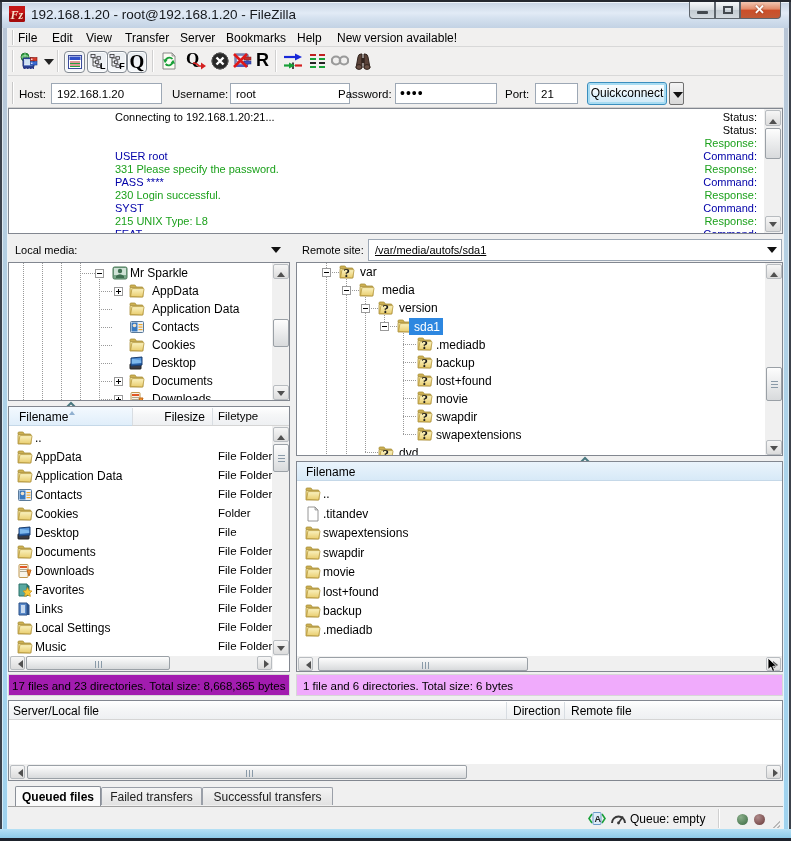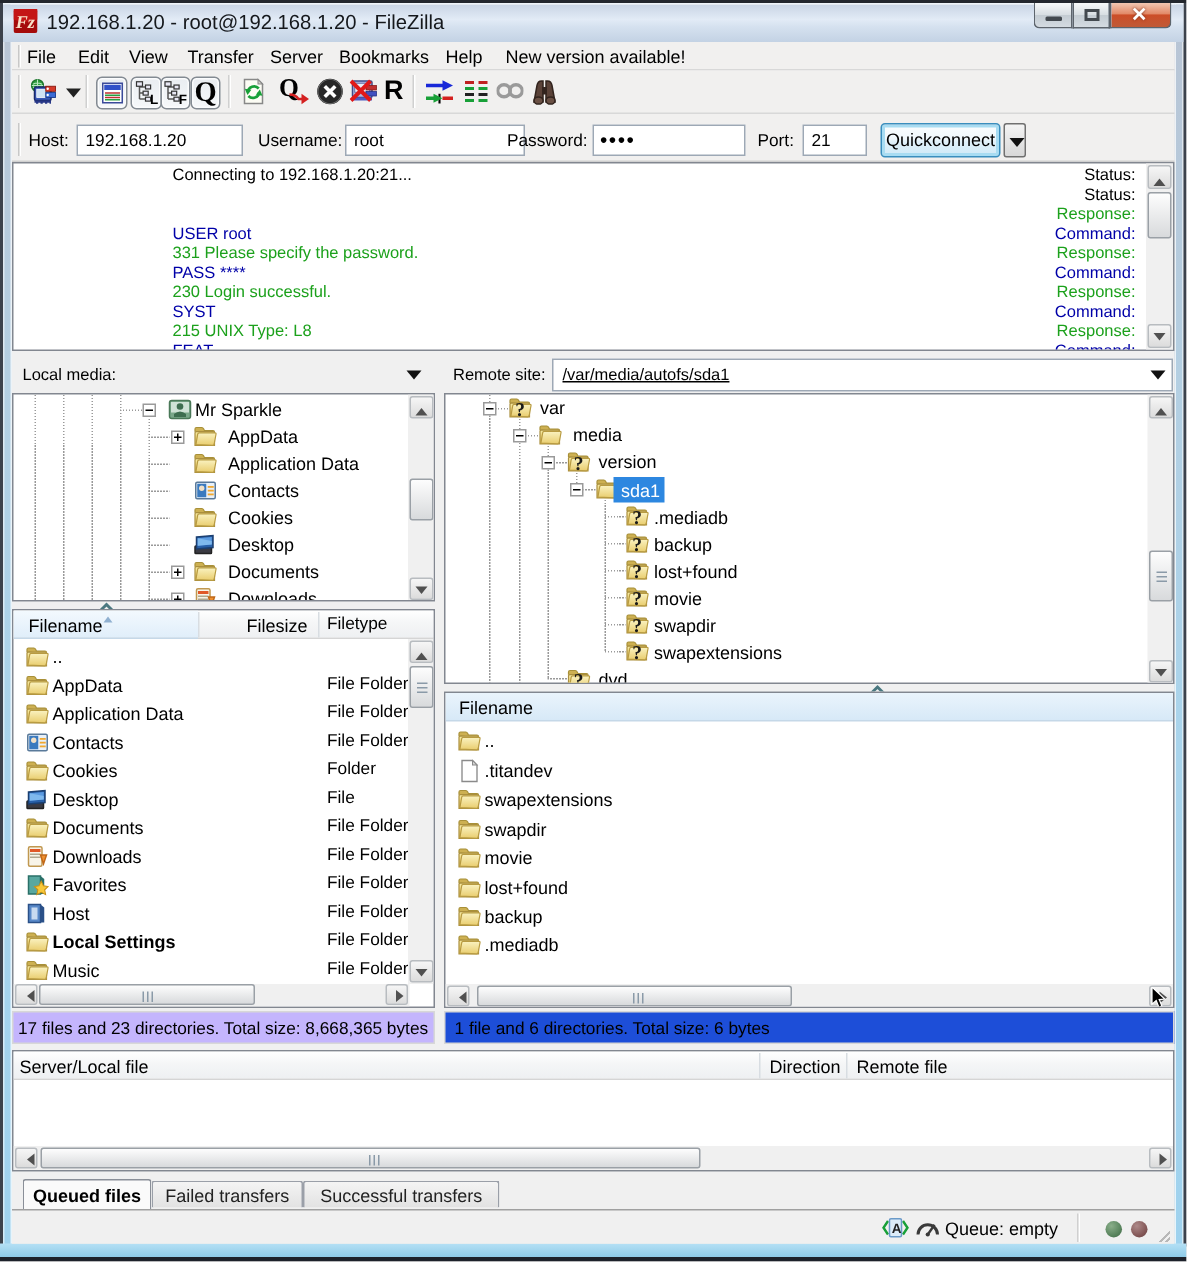--- a/index.html
+++ b/index.html
@@ -483,26 +483,26 @@
   <div class="abs t12" style="left:26px;top:157px;">Downloads</div>
   <div class="abs" style="font-size:11.5px;color:#000;left:209px;top:157px;">File Folder</div>
   <svg class="abs" style="left:8px;top:175px" width="16" height="16">
       <use href="#favic"></use>
     </svg>
   <div class="abs t12" style="left:26px;top:176px;">Favorites</div>
   <div class="abs" style="font-size:11.5px;color:#000;left:209px;top:176px;">File Folder</div>
   <svg class="abs" style="left:8px;top:194px" width="16" height="16">
       <use href="#linkic"></use>
     </svg>
-  <div class="abs t12" style="left:26px;top:195px;">Host</div>
+  <div class="abs t12" style="left:26px;top:195px;">Links</div>
   <div class="abs" style="font-size:11.5px;color:#000;left:209px;top:195px;">File Folder</div>
   <svg class="abs" style="left:8px;top:213px" width="16" height="16">
       <use href="#fold"></use>
     </svg>
-  <div class="abs t12" style="left:26px;top:214px;font-weight:bold;">Local Settings</div>
+  <div class="abs t12" style="left:26px;top:214px;">Local Settings</div>
   <div class="abs" style="font-size:11.5px;color:#000;left:209px;top:214px;">File Folder</div>
   <svg class="abs" style="left:8px;top:232px" width="16" height="16">
       <use href="#fold"></use>
     </svg>
   <div class="abs t12" style="left:26px;top:233px;">Music</div>
   <div class="abs" style="font-size:11.5px;color:#000;left:209px;top:233px;">File Folder</div>
 
   <div class="abs scroll" style="left:263px;top:19px;width:17px;height:230px;">
     <div class="abs sbtn" style="left:1px;top:1px;width:16px;height:15px;">
         <div class="abs" style="left:3px;top:3px;width:0;height:0;border:4px solid transparent;border-bottom:5px solid #505050;"></div>
@@ -520,21 +520,21 @@
         <div class="abs" style="left:3px;top:3px;width:0;height:0;border:4px solid transparent;border-right:5px solid #505050;"></div>
       </div>
     <div class="abs thumb" style="left:17px;top:0px;width:144px;height:14px;">
       <div class="abs" style="left:68px;top:4px;width:1px;height:7px;background:#8a9aa8;box-shadow:3px 0 0 #8a9aa8,6px 0 0 #8a9aa8;"></div>
     </div>
     <div class="abs sbtn" style="left:248px;top:0px;width:15px;height:14px;">
         <div class="abs" style="left:6px;top:3px;width:0;height:0;border:4px solid transparent;border-left:5px solid #505050;"></div>
       </div>
   </div>
 </div>
-<div class="abs" style="left:8px;top:674px;width:282px;height:22px;background:#c4b5fd;border:1px solid #d7d7d7;font-size:11.5px;color:#000;padding:5px 0 0 3px;white-space:nowrap;">17 files and 23 directories. Total size: 8,668,365 bytes</div>
+<div class="abs" style="left:8px;top:674px;width:282px;height:22px;background:#a21caf;border:1px solid #d7d7d7;font-size:11.5px;color:#000;padding:5px 0 0 3px;white-space:nowrap;">17 files and 23 directories. Total size: 8,668,365 bytes</div>
 
 <svg class="abs" style="left:578px;top:456px" width="14" height="8" viewBox="0 0 14 8">
     <path d="M2,7 L7,2 L12,7" fill="none" stroke="#4a7880" stroke-width="2"></path>
   </svg>
 <div class="abs" style="left:296px;top:461px;width:487px;height:211px;background:#fff;border:1px solid #828790;overflow:hidden;" id="rightlist">
 
   <div class="abs" style="left:0;top:0;width:485px;height:19px;background:linear-gradient(#eaf4fc,#d7e9f7);border-bottom:1px solid #c5d8e8;"></div>
   <div class="abs t12" style="left:9px;top:3px;">Filename</div>
 
   <svg class="abs" style="left:8px;top:24px" width="16" height="16">
@@ -579,21 +579,21 @@
     </div>
     <div class="abs sbtn" style="left:469px;top:1px;width:15px;height:14px;">
         <div class="abs" style="left:6px;top:3px;width:0;height:0;border:4px solid transparent;border-left:5px solid #505050;"></div>
       </div>
   </div>
 
   <svg class="abs" style="left:470px;top:196px" width="12" height="16" viewBox="0 0 12 16">
     <path d="M1,0 L1,11.5 L3.8,9 L5.6,13.5 L7.6,12.6 L5.8,8.4 L9.5,8 Z" fill="#000" stroke="#fff" stroke-width="0.8"></path>
   </svg>
 </div>
-<div class="abs" style="left:296px;top:674px;width:487px;height:22px;background:#1d4ed8;border:1px solid #d7d7d7;font-size:11.5px;color:#000;padding:5px 0 0 6px;white-space:nowrap;">1 file and 6 directories. Total size: 6 bytes</div>
+<div class="abs" style="left:296px;top:674px;width:487px;height:22px;background:#f0abfc;border:1px solid #d7d7d7;font-size:11.5px;color:#000;padding:5px 0 0 6px;white-space:nowrap;">1 file and 6 directories. Total size: 6 bytes</div>
 
 <div class="abs" style="left:8px;top:700px;width:775px;height:81px;background:#fff;border:1px solid #828790;overflow:hidden;" id="queue">
   <div class="abs hdr" style="left:0;top:0;width:773px;height:19px;"></div>
   <div class="abs t12" style="left:4px;top:3px;">Server/Local file</div>
   <div class="abs" style="left:497px;top:1px;width:1px;height:17px;background:#d8dde2;"></div>
   <div class="abs t12" style="left:504px;top:3px;">Direction</div>
   <div class="abs" style="left:555px;top:1px;width:1px;height:17px;background:#d8dde2;"></div>
   <div class="abs t12" style="left:562px;top:3px;">Remote file</div>
   <div class="abs scroll" style="left:0;top:63px;width:773px;height:16px;">
     <div class="abs sbtn" style="left:1px;top:1px;width:15px;height:14px;">

